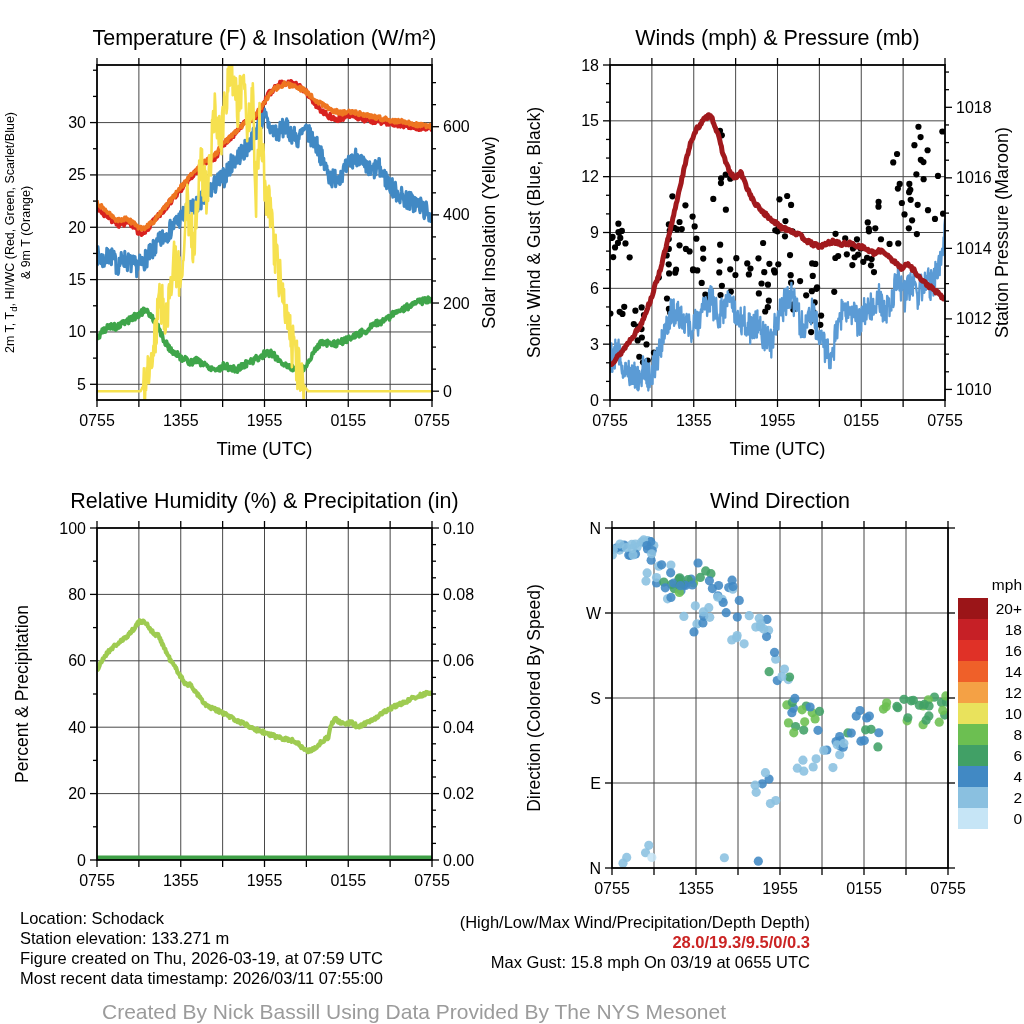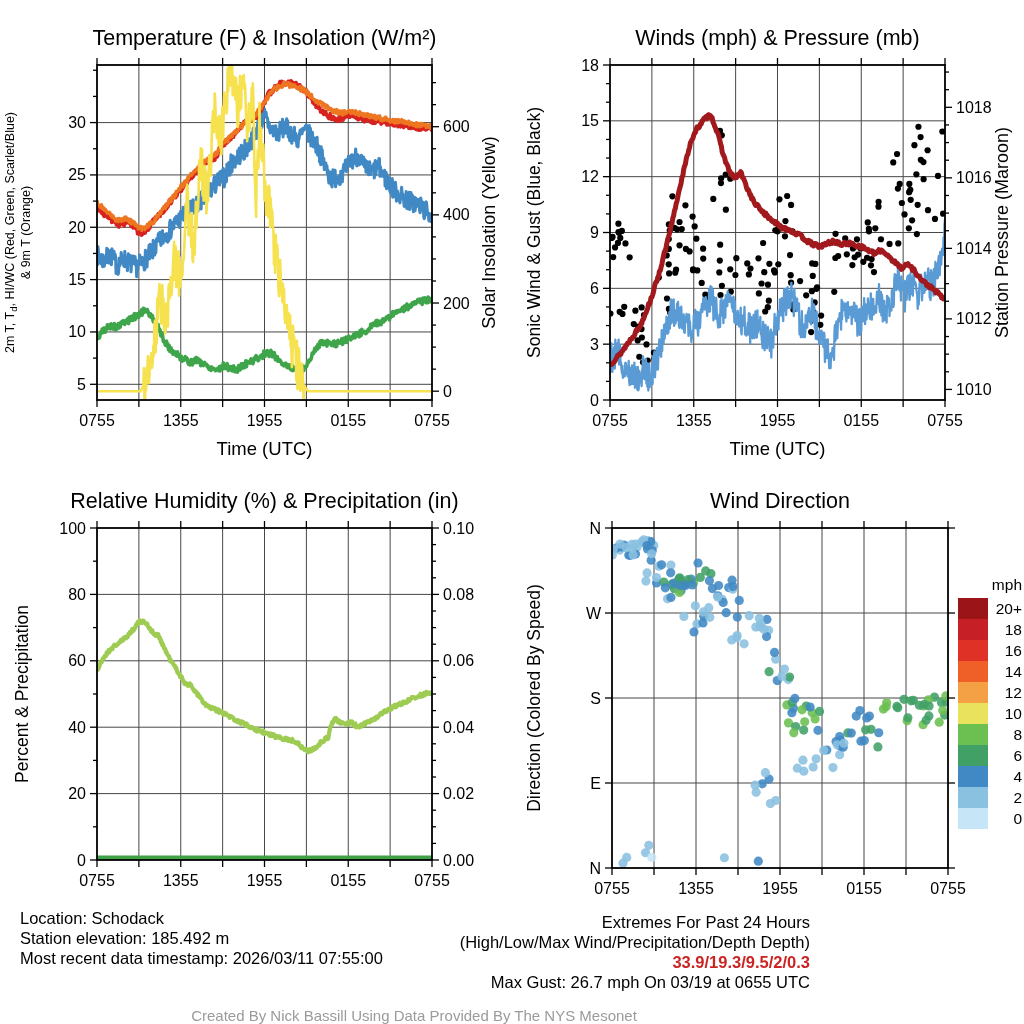--- a/index.html
+++ b/index.html
@@ -8,21 +8,21 @@
   #panel-temp{left:0;top:0;width:512px;height:470px;}
   #panel-wind{left:512px;top:0;width:512px;height:470px;}
   #panel-rh{left:0;top:470px;width:512px;height:434px;}
   #panel-dir{left:512px;top:470px;width:512px;height:434px;}
   svg{display:block;}
   svg text{font-family:"Liberation Sans",sans-serif;fill:#000;}
   .footer{position:absolute;left:0;top:902px;width:828px;height:122px;}
   .f-left{position:absolute;left:20px;top:6px;font-size:16.5px;line-height:20px;}
   .f-right{position:absolute;right:18px;top:10px;text-align:right;font-size:16.5px;line-height:20px;}
   .f-extremes{font-weight:bold;}
-  .f-credit{position:absolute;bottom:0px;left:0;width:100%;text-align:center;font-size:15px;color:#9b9b9b;}
+  .f-credit{position:absolute;bottom:0px;left:0;width:100%;text-align:center;font-size:21px;color:#9b9b9b;}
 </style>
 </head>
 <body>
 
 <div class="panel" id="panel-temp">
     <svg width="512" height="470" viewBox="0 0 512 470">
       <defs>
         <clipPath id="clip0">
           <rect x="97" y="65" width="335" height="335"></rect>
         </clipPath>
@@ -795,23 +795,23 @@
         <text x="510" y="333" font-size="15.5" text-anchor="end">2</text>
         <rect x="446" y="338" width="30" height="21" fill="#c6e5f6"></rect>
         <text x="510" y="354" font-size="15.5" text-anchor="end">0</text>
       </g>
     </svg>
   </div>
 
 <div class="footer">
   <div class="f-left">
     <div>Location: Schodack</div>
-    <div>Station elevation: 185.492 m</div>
+    <div>Station elevation: 133.271 m</div>
+    <div>Figure created on Thu, 2026-03-19, at 07:59 UTC</div>
     <div>Most recent data timestamp: 2026/03/11 07:55:00</div>
   </div>
   <div class="f-right">
-    <div>Extremes For Past 24 Hours</div>
     <div>(High/Low/Max Wind/Precipitation/Depth Depth)</div>
-    <div class="f-extremes" style="color: rgb(203, 36, 35);">33.9/19.3/9.5/2/0.3</div>
-    <div>Max Gust: 26.7 mph On 03/19 at 0655 UTC</div>
+    <div class="f-extremes" style="color: rgb(203, 36, 35);">28.0/19.3/9.5/0/0.3</div>
+    <div>Max Gust: 15.8 mph On 03/19 at 0655 UTC</div>
   </div>
   <div class="f-credit">Created By Nick Bassill Using Data Provided By The NYS Mesonet</div>
 </div>
 
 </body></html>

